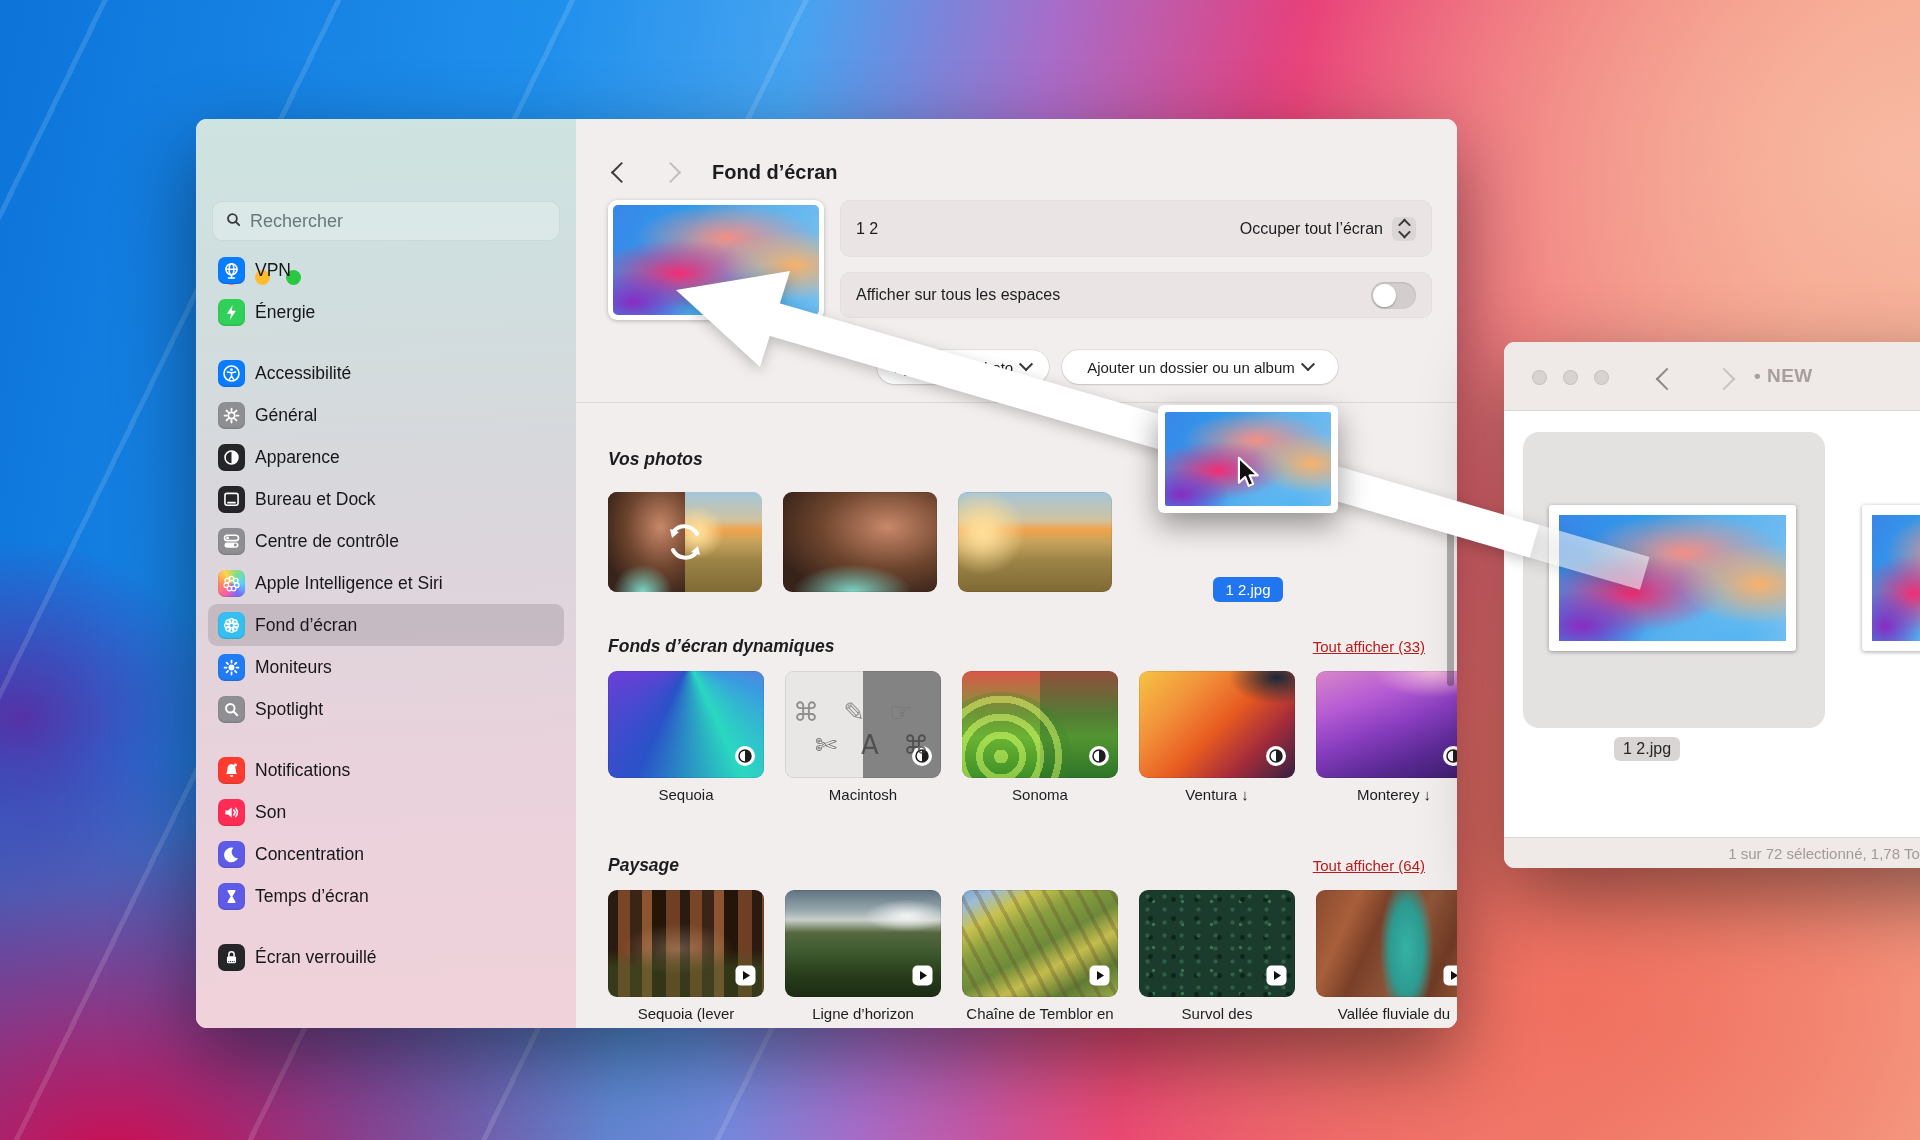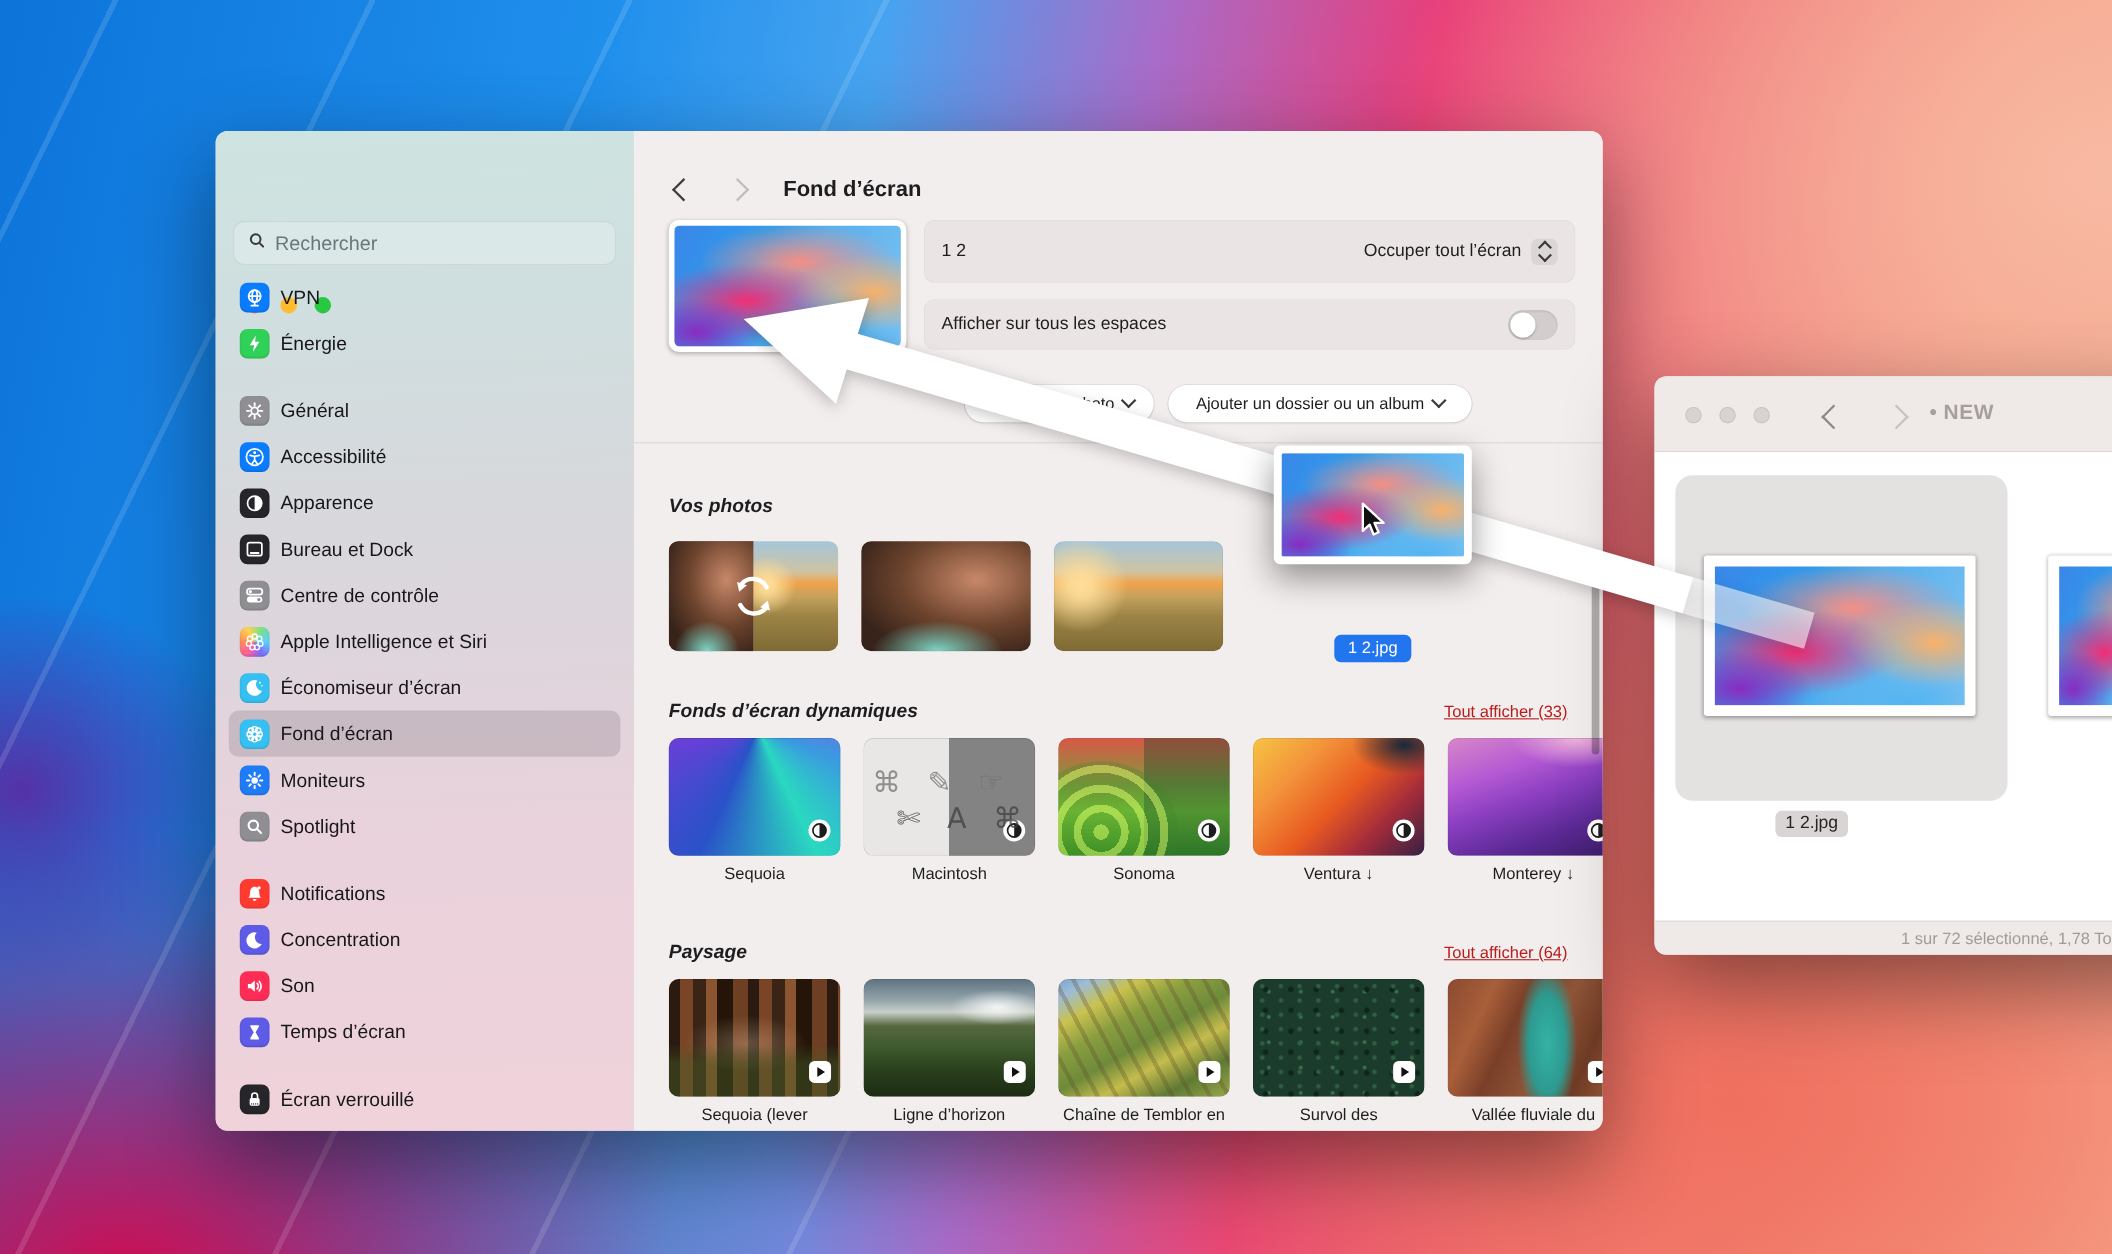--- a/index.html
+++ b/index.html
@@ -214,48 +214,48 @@
               <span class="tile" style="background: linear-gradient(rgb(48, 209, 88), rgb(48, 209, 88));">
                 <svg viewBox="0 0 24 24" fill="none" stroke="#fff" stroke-width="1.8" stroke-linecap="round" stroke-linejoin="round">
                   <path d="M13.2 3.5 L6.8 13.5 h4.6 l-1.2 7 6.8-10.6 h-4.6 z" fill="#fff" stroke="none"></path>
                 </svg>
               </span>
               <span class="label">Énergie</span>
             </div>
           </div>
           <div class="group">
             <div class="srow">
+              <span class="tile" style="background: linear-gradient(rgb(10, 124, 255), rgb(10, 124, 255));">
+                <svg viewBox="0 0 24 24" fill="none" stroke="#fff" stroke-width="1.8" stroke-linecap="round" stroke-linejoin="round">
+                  <circle cx="12" cy="12" r="8.6"></circle>
+                  <circle cx="12" cy="7.6" r="1.5" fill="#fff" stroke="none"></circle>
+                  <path d="M7.2 10.3 L12 11.2 L16.8 10.3 M12 11.2 V15 M9.3 19 L12 15 L14.7 19"></path>
+                </svg>
+              </span>
+              <span class="label">Accessibilité</span>
+            </div>
+            <div class="srow">
               <span class="tile" style="background: linear-gradient(rgb(142, 142, 147), rgb(142, 142, 147));">
                 <svg viewBox="0 0 24 24" fill="none" stroke="#fff" stroke-width="1.8" stroke-linecap="round" stroke-linejoin="round">
                   <circle cx="12" cy="12" r="3.6"></circle>
                   <g stroke-width="2">
                     <line x1="12" y1="4" x2="12" y2="6.6"></line>
                     <line x1="12" y1="17.4" x2="12" y2="20"></line>
                     <line x1="4" y1="12" x2="6.6" y2="12"></line>
                     <line x1="17.4" y1="12" x2="20" y2="12"></line>
                     <line x1="6.3" y1="6.3" x2="8.2" y2="8.2"></line>
                     <line x1="15.8" y1="15.8" x2="17.7" y2="17.7"></line>
                     <line x1="6.3" y1="17.7" x2="8.2" y2="15.8"></line>
                     <line x1="15.8" y1="8.2" x2="17.7" y2="6.3"></line>
                   </g>
                 </svg>
               </span>
               <span class="label">Général</span>
             </div>
             <div class="srow">
-              <span class="tile" style="background: linear-gradient(rgb(10, 124, 255), rgb(10, 124, 255));">
-                <svg viewBox="0 0 24 24" fill="none" stroke="#fff" stroke-width="1.8" stroke-linecap="round" stroke-linejoin="round">
-                  <circle cx="12" cy="12" r="8.6"></circle>
-                  <circle cx="12" cy="7.6" r="1.5" fill="#fff" stroke="none"></circle>
-                  <path d="M7.2 10.3 L12 11.2 L16.8 10.3 M12 11.2 V15 M9.3 19 L12 15 L14.7 19"></path>
-                </svg>
-              </span>
-              <span class="label">Accessibilité</span>
-            </div>
-            <div class="srow">
               <span class="tile" style="background: linear-gradient(rgb(38, 38, 42), rgb(38, 38, 42));">
                 <svg viewBox="0 0 24 24" fill="none" stroke="#fff" stroke-width="1.8" stroke-linecap="round" stroke-linejoin="round">
                   <circle cx="12" cy="12" r="7.4"></circle>
                   <path d="M12 4.6 a7.4 7.4 0 0 1 0 14.8 z" fill="#fff" stroke="none"></path>
                 </svg>
               </span>
               <span class="label">Apparence</span>
             </div>
             <div class="srow">
               <span class="tile" style="background: linear-gradient(rgb(38, 38, 42), rgb(38, 38, 42));">
@@ -285,30 +285,20 @@
                     <circle cx="16.9" cy="8.8" r="2.6"></circle>
                     <circle cx="18" cy="13.9" r="2.6"></circle>
                     <circle cx="14.4" cy="17.7" r="2.6"></circle>
                     <circle cx="9.6" cy="17.7" r="2.6"></circle>
                     <circle cx="6" cy="13.9" r="2.6"></circle>
                     <circle cx="7.1" cy="8.8" r="2.6"></circle>
                   </g>
                 </svg>
               </span>
               <span class="label">Apple Intelligence et Siri</span>
-            </div>
-            <div class="srow">
-              <span class="tile" style="background: linear-gradient(rgb(53, 192, 241), rgb(53, 192, 241));">
-                <svg viewBox="0 0 24 24" fill="none" stroke="#fff" stroke-width="1.8" stroke-linecap="round" stroke-linejoin="round">
-                  <path d="M14.8 4.2 a8.2 8.2 0 1 0 4.8 10.6 a6.6 6.6 0 0 1 -4.8 -10.6 z" fill="#fff" stroke="none"></path>
-                  <circle cx="17.5" cy="6.5" r="1" fill="#fff" stroke="none"></circle>
-                  <circle cx="19.6" cy="9.6" r=".8" fill="#fff" stroke="none"></circle>
-                </svg>
-              </span>
-              <span class="label">Économiseur d’écran</span>
             </div>
             <div class="srow sel">
               <span class="tile" style="background: linear-gradient(rgb(53, 192, 241), rgb(53, 192, 241));">
                 <svg viewBox="0 0 24 24" fill="none" stroke="#fff" stroke-width="1.8" stroke-linecap="round" stroke-linejoin="round">
                   <g stroke-width="1.5">
                     <circle cx="17.2" cy="12" r="2.7"></circle>
                     <circle cx="15.7" cy="15.7" r="2.7"></circle>
                     <circle cx="12" cy="17.2" r="2.7"></circle>
                     <circle cx="8.3" cy="15.7" r="2.7"></circle>
                     <circle cx="6.8" cy="12" r="2.7"></circle>
@@ -353,35 +343,35 @@
               <span class="tile" style="background: linear-gradient(rgb(255, 59, 48), rgb(255, 59, 48));">
                 <svg viewBox="0 0 24 24" fill="none" stroke="#fff" stroke-width="1.8" stroke-linecap="round" stroke-linejoin="round">
                   <path d="M12 4.6 c-3.1 0-4.5 2.5-4.7 5.4 l-.5 4.1 c-.1 .9-.7 1.5-1.3 2 h13 c-.6-.5-1.2-1.1-1.3-2 l-.5-4.1 C16.5 7.1 15.1 4.6 12 4.6 z" fill="#fff" stroke="none"></path>
                   <path d="M10 17.5 a2 2 0 0 0 4 0 z" fill="#fff" stroke="none"></path>
                   <circle cx="16.6" cy="5.8" r="1.7" fill="#fff" stroke="none"></circle>
                 </svg>
               </span>
               <span class="label">Notifications</span>
             </div>
             <div class="srow">
-              <span class="tile" style="background: linear-gradient(rgb(94, 92, 230), rgb(94, 92, 230));">
-                <svg viewBox="0 0 24 24" fill="none" stroke="#fff" stroke-width="1.8" stroke-linecap="round" stroke-linejoin="round">
-                  <path d="M14.2 4.4 a8.4 8.4 0 1 0 5.2 11.8 a7 7 0 0 1 -5.2 -11.8 z" fill="#fff" stroke="none"></path>
-                </svg>
-              </span>
-              <span class="label">Concentration</span>
-            </div>
-            <div class="srow">
               <span class="tile" style="background: linear-gradient(rgb(255, 45, 85), rgb(255, 45, 85));">
                 <svg viewBox="0 0 24 24" fill="none" stroke="#fff" stroke-width="1.8" stroke-linecap="round" stroke-linejoin="round">
                   <path d="M5 9.8 h3 l4.2-3.6 v11.6 L8 14.2 H5 z" fill="#fff" stroke="none"></path>
                   <path d="M14.6 9.2 a4 4 0 0 1 0 5.6 M16.8 7.2 a7 7 0 0 1 0 9.6"></path>
                 </svg>
               </span>
               <span class="label">Son</span>
+            </div>
+            <div class="srow">
+              <span class="tile" style="background: linear-gradient(rgb(94, 92, 230), rgb(94, 92, 230));">
+                <svg viewBox="0 0 24 24" fill="none" stroke="#fff" stroke-width="1.8" stroke-linecap="round" stroke-linejoin="round">
+                  <path d="M14.2 4.4 a8.4 8.4 0 1 0 5.2 11.8 a7 7 0 0 1 -5.2 -11.8 z" fill="#fff" stroke="none"></path>
+                </svg>
+              </span>
+              <span class="label">Concentration</span>
             </div>
             <div class="srow">
               <span class="tile" style="background: linear-gradient(rgb(94, 92, 230), rgb(94, 92, 230));">
                 <svg viewBox="0 0 24 24" fill="none" stroke="#fff" stroke-width="1.8" stroke-linecap="round" stroke-linejoin="round">
                   <path d="M7.6 4.6 h8.8 v1.6 l-3.4 5.8 3.4 5.8 v1.6 H7.6 v-1.6 l3.4-5.8 -3.4-5.8 z" fill="#fff" stroke="none"></path>
                 </svg>
               </span>
               <span class="label">Temps d’écran</span>
             </div>
           </div>

